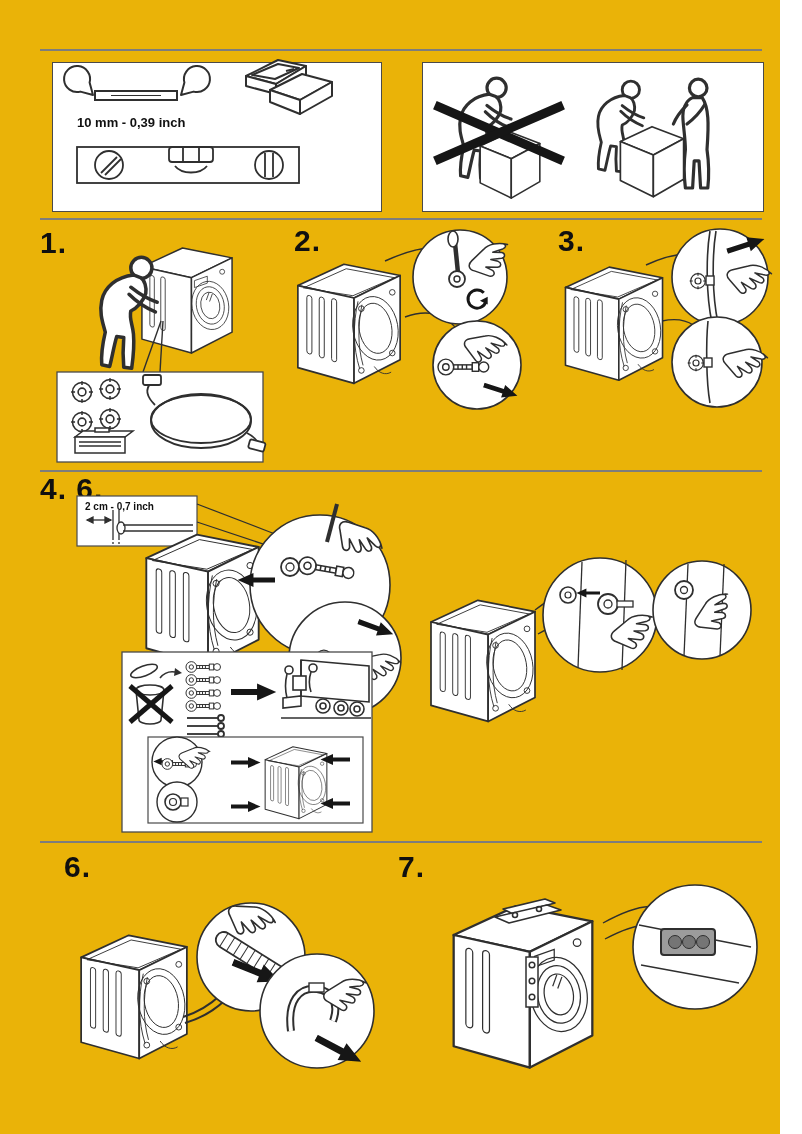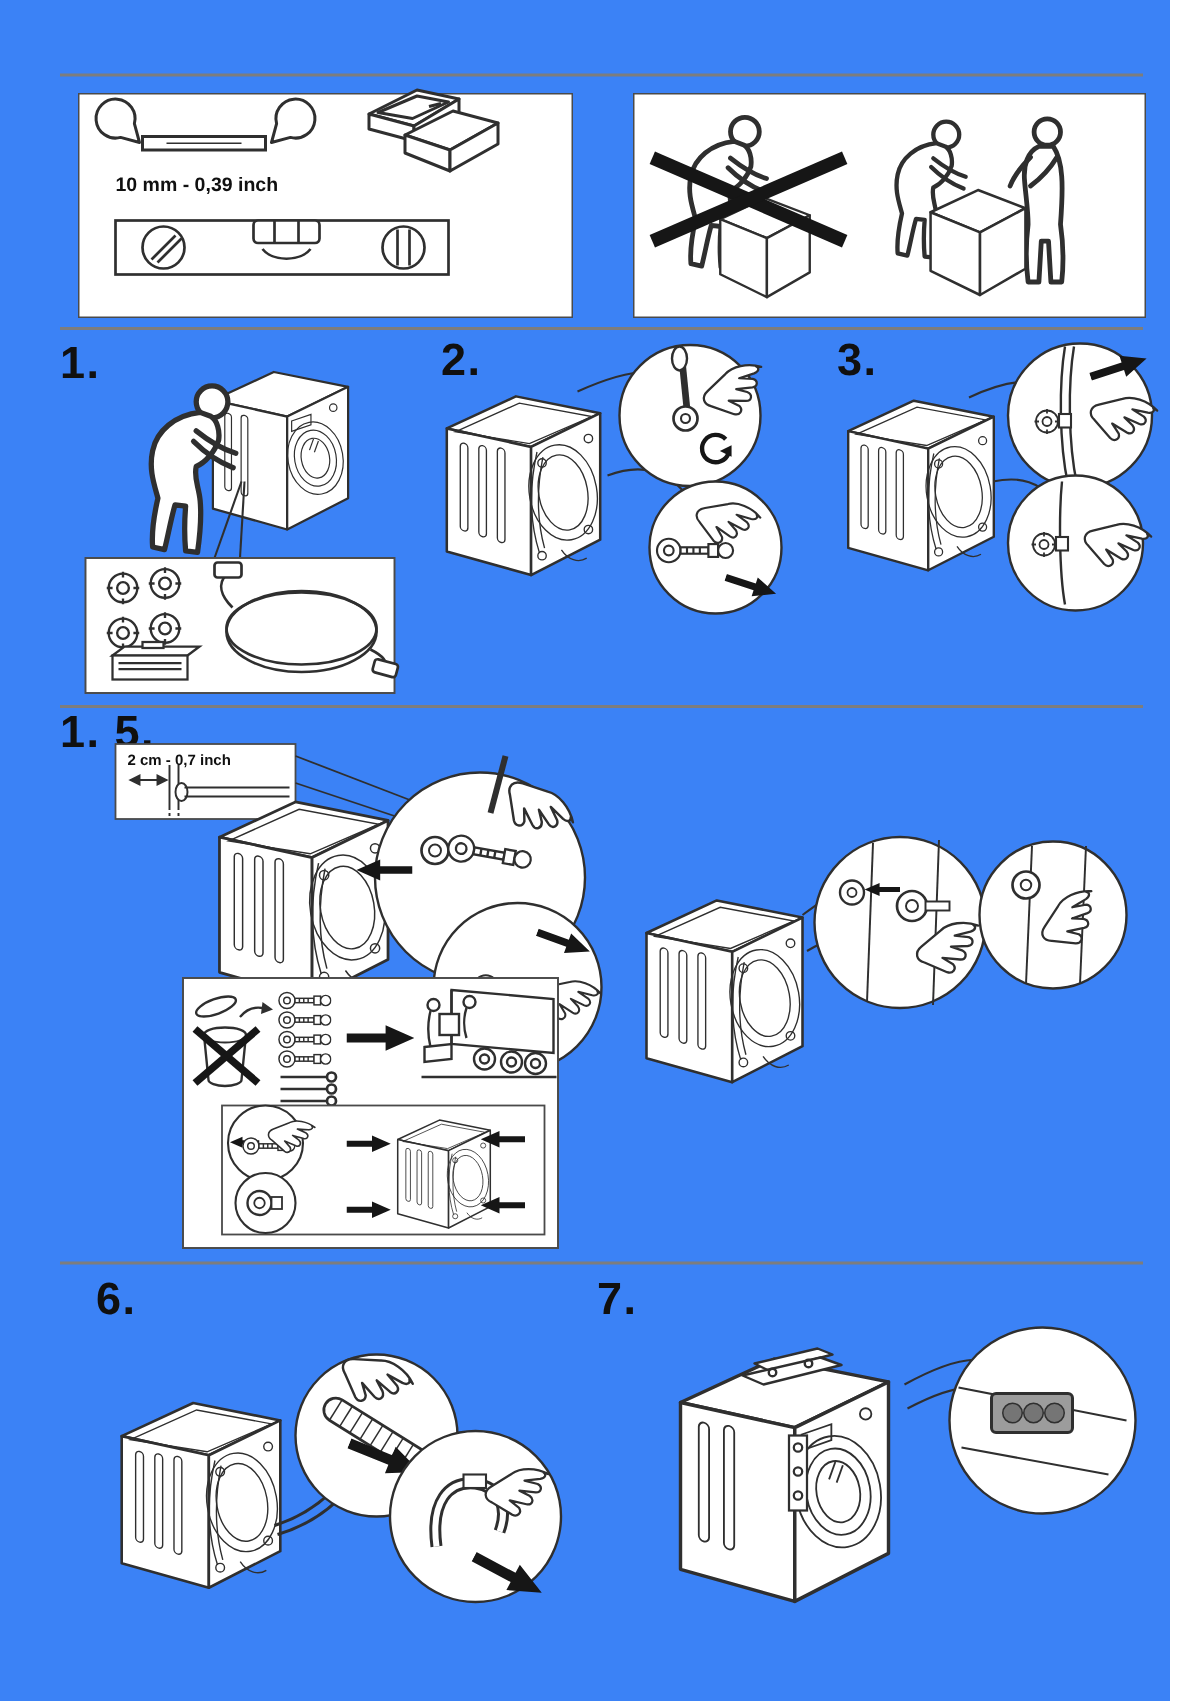--- a/index.html
+++ b/index.html
@@ -1,16 +1,16 @@
 <!DOCTYPE html>
 <html><head>
 <meta charset="utf-8">
 <style>
   html,body{margin:0;padding:0;background:#ffffff;}
-  .page{position:relative;width:780px;height:1134px;background:#3b82f6;overflow:hidden;
+  .page{position:relative;width:780px;height:1134px;background:#eab308;overflow:hidden;
         font-family:"Liberation Sans",sans-serif;color:#101010;text-align:right;}
   .abs{position:absolute;}
   .rule{position:absolute;left:40px;width:722px;height:2px;background:#7d7d7d;}
   .panel{position:absolute;border:1.3px solid #4a4a4a;background:#fff;}
   .stepnum{position:absolute;font-weight:700;font-size:30px;letter-spacing:1px;color:#101010;line-height:1;}
   svg{display:block;overflow:visible;}
   text{font-family:"Liberation Sans",sans-serif;}
 </style>
 </head>
 <body>
@@ -177,21 +177,21 @@
       <use href="#sym-person-bend" x="156" y="6" width="72" height="112"></use>
       <use href="#sym-person-stand" x="248" y="6" width="48" height="134"></use>
       <use href="#sym-cube" x="192" y="58" width="74" height="78"></use>
     </g>
   </svg>
 </div>
 
 <div class="stepnum" style="left:40px;top:228px">1.</div>
 <div class="stepnum" style="left:294px;top:226px">2.</div>
 <div class="stepnum" style="left:558px;top:226px">3.</div>
-<div class="stepnum" style="left:40px;top:474px">1. 5.</div>
+<div class="stepnum" style="left:40px;top:474px">4. 6.</div>
 <div class="stepnum" style="left:64px;top:852px">6.</div>
 <div class="stepnum" style="left:398px;top:852px">7.</div>
 
 <svg class="abs" style="left:35px;top:225px" width="250" height="240" viewBox="0 0 250 240">
   <use href="#sym-machine-front" x="100" y="16" width="104" height="114"></use>
   <use href="#sym-person-bend" x="38" y="20" width="98" height="132"></use>
   <g stroke="#2f2f2f" stroke-width="1.4">
     <line x1="126" y1="96" x2="108" y2="147"></line>
     <line x1="128" y1="96" x2="125" y2="147"></line>
   </g>

